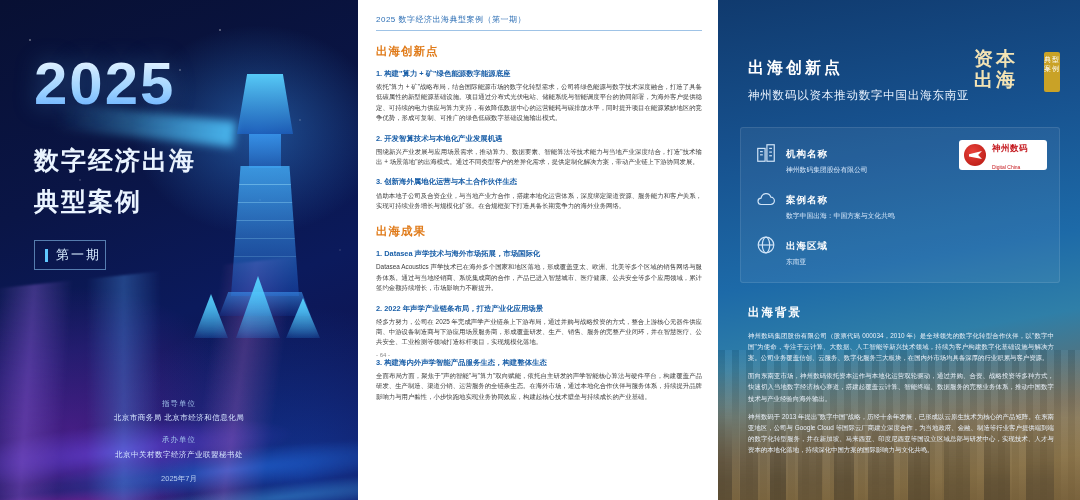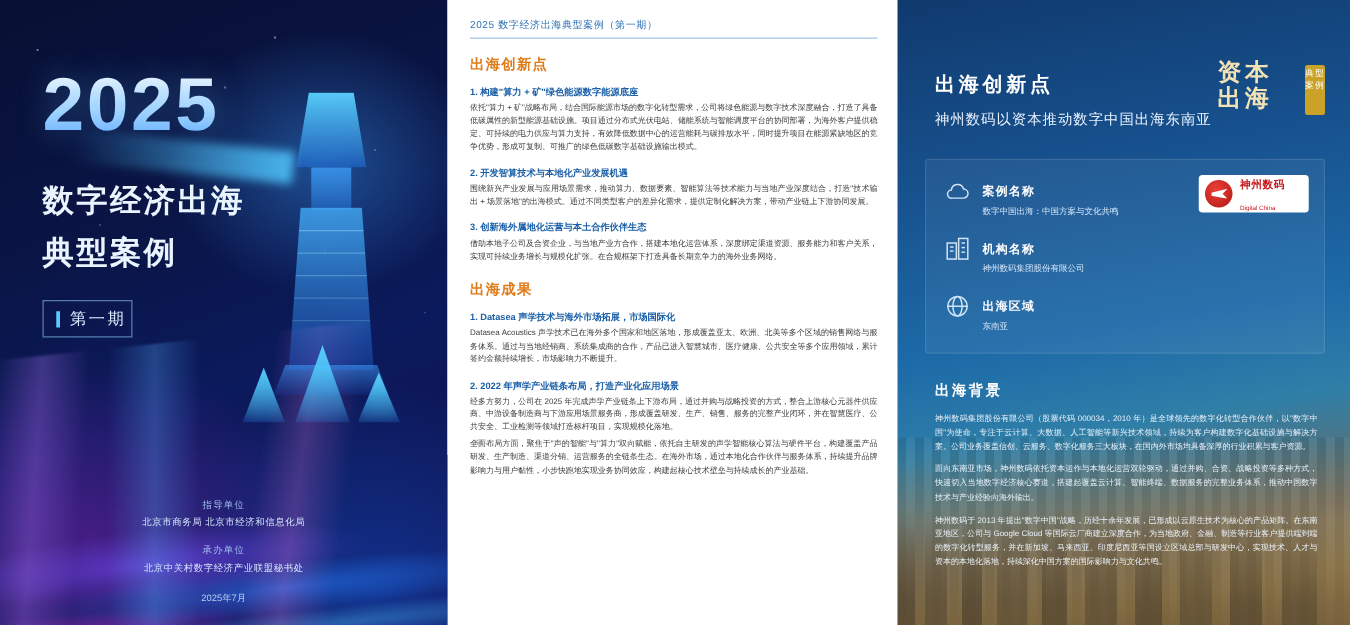--- a/index.html
+++ b/index.html
@@ -314,20 +314,21 @@
     <div class="tp-p">借助本地子公司及合资企业，与当地产业方合作，搭建本地化运营体系，深度绑定渠道资源、服务能力和客户关系，实现可持续业务增长与规模化扩张。在合规框架下打造具备长期竞争力的海外业务网络。</div>
 
     <div class="tp-h2">出海成果</div>
 
     <div class="tp-h3">1. Datasea 声学技术与海外市场拓展，市场国际化</div>
     <div class="tp-p">Datasea Acoustics 声学技术已在海外多个国家和地区落地，形成覆盖亚太、欧洲、北美等多个区域的销售网络与服务体系。通过与当地经销商、系统集成商的合作，产品已进入智慧城市、医疗健康、公共安全等多个应用领域，累计签约金额持续增长，市场影响力不断提升。</div>
 
     <div class="tp-h3">2. 2022 年声学产业链条布局，打造产业化应用场景</div>
     <div class="tp-p">经多方努力，公司在 2025 年完成声学产业链条上下游布局，通过并购与战略投资的方式，整合上游核心元器件供应商、中游设备制造商与下游应用场景服务商，形成覆盖研发、生产、销售、服务的完整产业闭环，并在智慧医疗、公共安全、工业检测等领域打造标杆项目，实现规模化落地。</div>
 
+    <div class="tp-h3">3. 构建海内外声学智能产品服务生态，构建整体生态</div>
     <div class="tp-p">全面布局方面，聚焦于"声的智能"与"算力"双向赋能，依托自主研发的声学智能核心算法与硬件平台，构建覆盖产品研发、生产制造、渠道分销、运营服务的全链条生态。在海外市场，通过本地化合作伙伴与服务体系，持续提升品牌影响力与用户黏性，小步快跑地实现业务协同效应，构建起核心技术壁垒与持续成长的产业基础。</div>
 
     <div class="tp-pagenum">- 64 -</div>
   </div>
 
   <div class="casepage">
     <div class="cp-city"></div>
 
     <div class="cp-inner">
       <div class="cp-case-no">出海创新点</div>
@@ -339,32 +340,20 @@
       <div class="l2">出海</div>
       <div class="seal">典型案例</div>
     </div>
 
     <div class="cp-card">
       <div class="cp-logo">
         <span class="mark"></span>
         <span class="txt">
           <span class="cn">神州数码</span><br>
           <span class="en">Digital China</span>
-        </span>
-      </div>
-
-      <div class="cp-row">
-        <span class="cp-ico">
-          <svg viewBox="0 0 24 24" fill="none" stroke="currentColor" stroke-width="1.3">
-            <path d="M7 18h10a4 4 0 0 0 .3-8A5.5 5.5 0 0 0 6.6 11 3.5 3.5 0 0 0 7 18z"></path>
-          </svg>
-        </span>
-        <span class="cp-rt">
-          <span class="lab">案例名称</span>
-          <span class="val" style="display:block">数字中国出海：中国方案与文化共鸣</span>
         </span>
       </div>
 
       <div class="cp-row">
         <span class="cp-ico">
           <svg viewBox="0 0 24 24" fill="none" stroke="currentColor" stroke-width="1.3">
             <rect x="3" y="7" width="8" height="14"></rect>
               <rect x="13" y="3" width="8" height="18"></rect>
             <line x1="5.5" y1="10.5" x2="8.5" y2="10.5"></line>
               <line x1="5.5" y1="14" x2="8.5" y2="14"></line>
@@ -375,20 +364,32 @@
         </span>
         <span class="cp-rt">
           <span class="lab">机构名称</span>
           <span class="val" style="display:block">神州数码集团股份有限公司</span>
         </span>
       </div>
 
       <div class="cp-row">
         <span class="cp-ico">
           <svg viewBox="0 0 24 24" fill="none" stroke="currentColor" stroke-width="1.3">
+            <path d="M7 18h10a4 4 0 0 0 .3-8A5.5 5.5 0 0 0 6.6 11 3.5 3.5 0 0 0 7 18z"></path>
+          </svg>
+        </span>
+        <span class="cp-rt">
+          <span class="lab">案例名称</span>
+          <span class="val" style="display:block">数字中国出海：中国方案与文化共鸣</span>
+        </span>
+      </div>
+
+      <div class="cp-row">
+        <span class="cp-ico">
+          <svg viewBox="0 0 24 24" fill="none" stroke="currentColor" stroke-width="1.3">
             <circle cx="12" cy="12" r="8.5"></circle>
               <ellipse cx="12" cy="12" rx="4" ry="8.5"></ellipse>
             <line x1="3.5" y1="12" x2="20.5" y2="12"></line>
           </svg>
         </span>
         <span class="cp-rt">
           <span class="lab">出海区域</span>
           <span class="val" style="display:block">东南亚</span>
         </span>
       </div>

